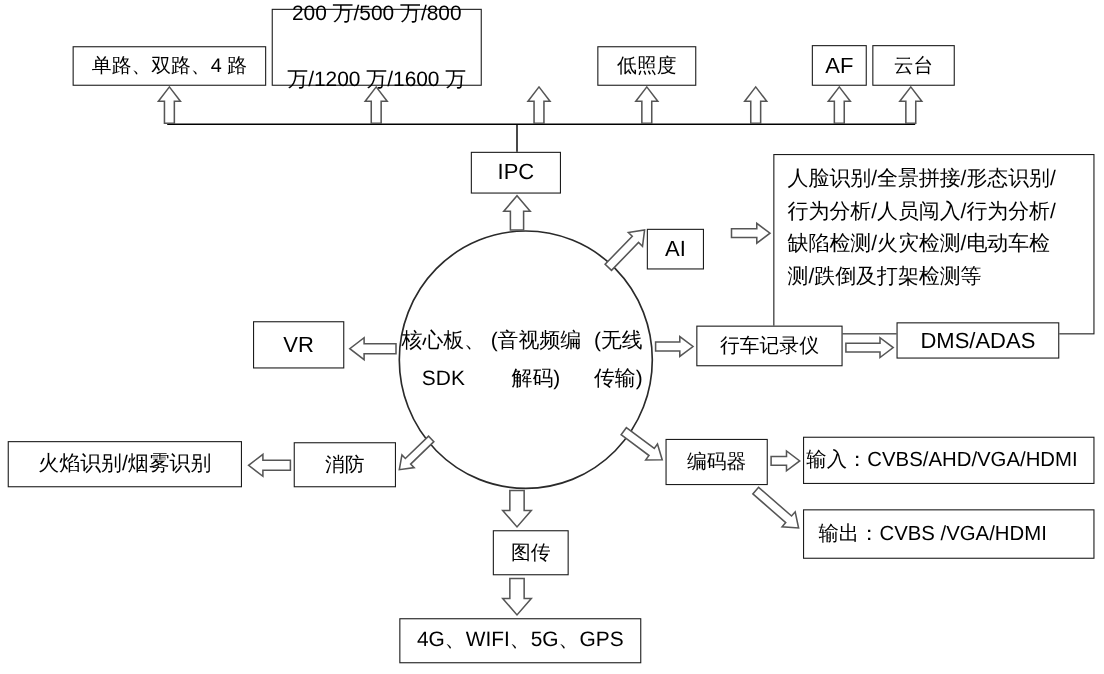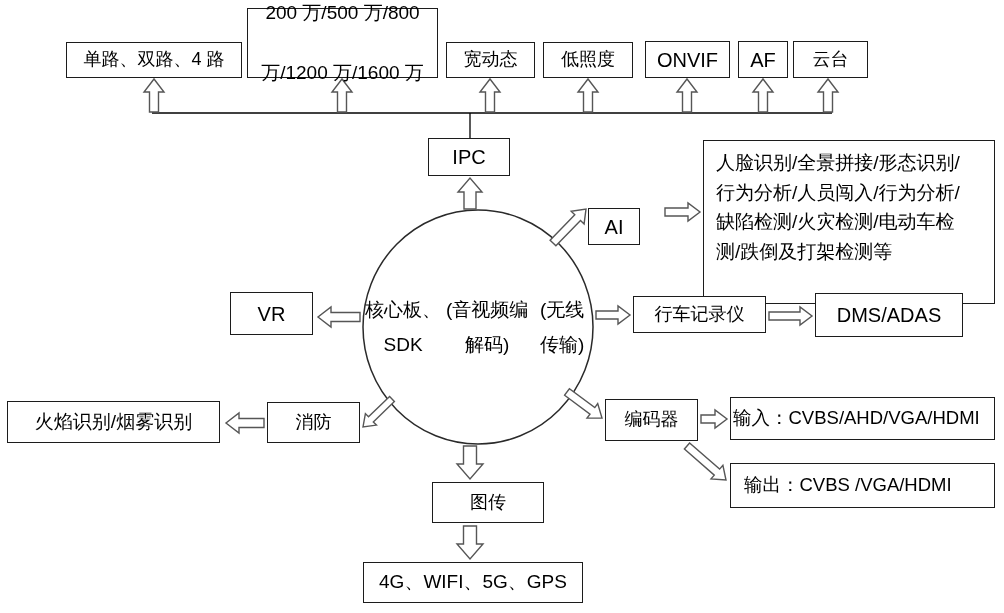--- a/index.html
+++ b/index.html
@@ -59,31 +59,25 @@
 
   <div class="box" style="left:66px;top:42px;width:176px;height:36px">
     <span>单路、双路、4 路</span>
   </div>
 
   <div class="box multiline" style="left:247px;top:8px;width:191px;height:70px;font-size:19px">
     <div class="ml-line">200 万/500 万/800</div>
     <div class="ml-line">万/1200 万/1600 万</div>
   </div>
 
-  <div class="box" style="left:446px;top:42px;width:89px;height:36px">
-    <span>宽动态</span>
-  </div>
 
   <div class="box" style="left:543px;top:42px;width:90px;height:36px">
     <span>低照度</span>
   </div>
 
-  <div class="box latin" style="left:645px;top:41px;width:85px;height:37px">
-    <span>ONVIF</span>
-  </div>
 
   <div class="box latin" style="left:738px;top:41px;width:50px;height:37px">
     <span>AF</span>
   </div>
 
   <div class="box" style="left:793px;top:41px;width:75px;height:37px">
     <span>云台</span>
   </div>
 
   <div class="box latin" style="left:428px;top:138px;width:82px;height:38px">
@@ -104,21 +98,21 @@
     <div>人脸识别/全景拼接/形态识别/</div>
     <div>行为分析/人员闯入/行为分析/</div>
     <div>缺陷检测/火灾检测/电动车检</div>
     <div>测/跌倒及打架检测等</div>
   </div>
 
   <div class="box" style="left:633px;top:296px;width:133px;height:37px">
     <span>行车记录仪</span>
   </div>
 
-  <div class="box latin" style="left:815px;top:293px;width:148px;height:44px">
+  <div class="box latin" style="left:815px;top:293px;width:148px;height:33px">
     <span>DMS/ADAS</span>
   </div>
 
   <div class="box" style="left:605px;top:399px;width:93px;height:42px">
     <span>编码器</span>
   </div>
 
   <div class="box left" style="left:730px;top:397px;width:265px;height:43px;padding-left:2px;font-size:18.5px">
     <span>输入：CVBS/AHD/VGA/HDMI</span>
   </div>
@@ -132,21 +126,21 @@
   </div>
 
   <div class="box" style="left:267px;top:402px;width:93px;height:41px">
     <span>消防</span>
   </div>
 
   <div class="box" style="left:7px;top:401px;width:213px;height:42px;font-size:19px">
     <span>火焰识别/烟雾识别</span>
   </div>
 
-  <div class="box" style="left:432px;top:482px;width:112px;height:41px">
+  <div class="box" style="left:448px;top:482px;width:69px;height:41px">
     <span>图传</span>
   </div>
 
   <div class="box" style="left:363px;top:562px;width:220px;height:41px;font-size:19px">
     <span>4G、WIFI、5G、GPS</span>
   </div>
 
 </div>
 
 </body></html>

